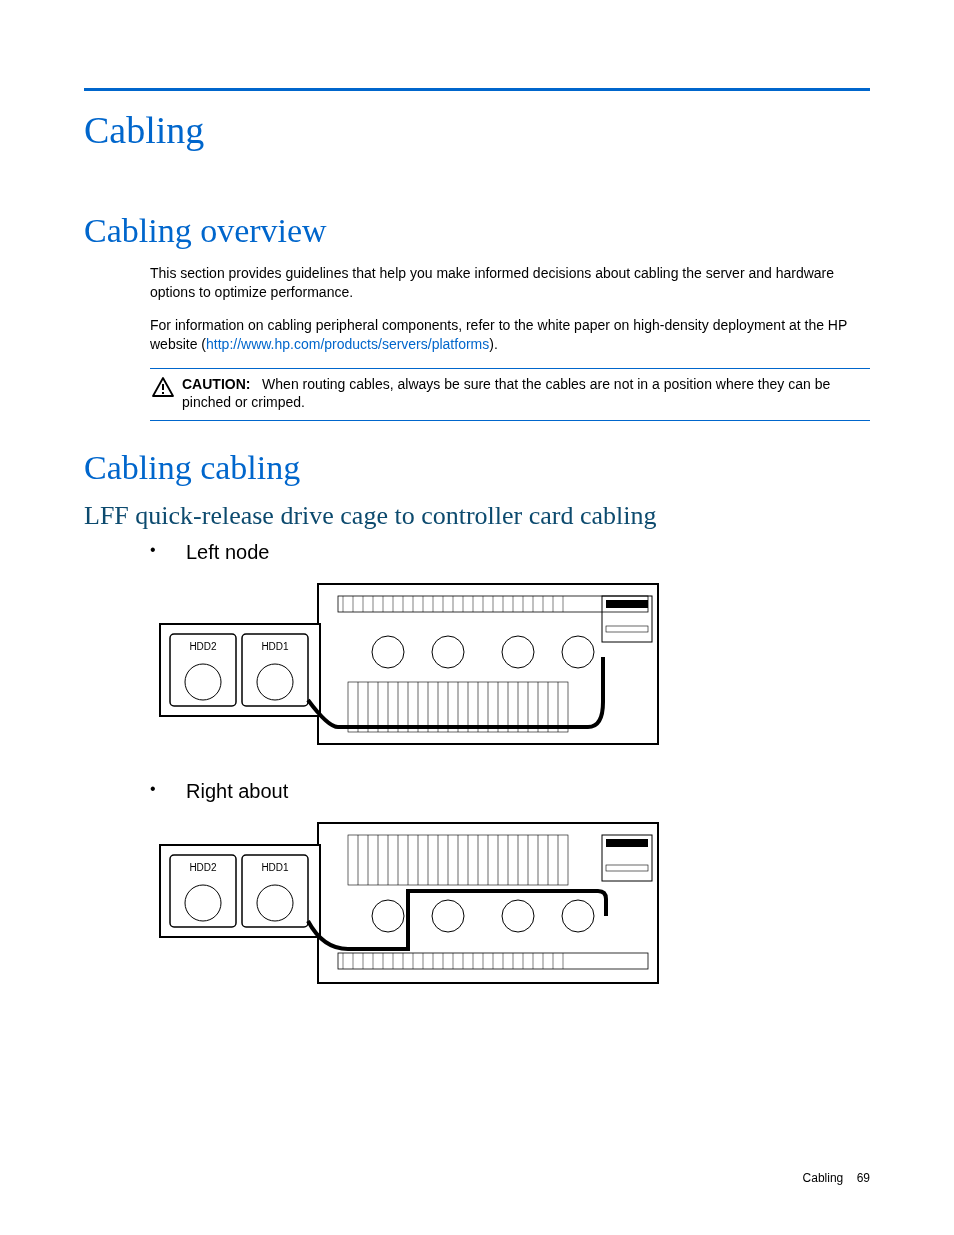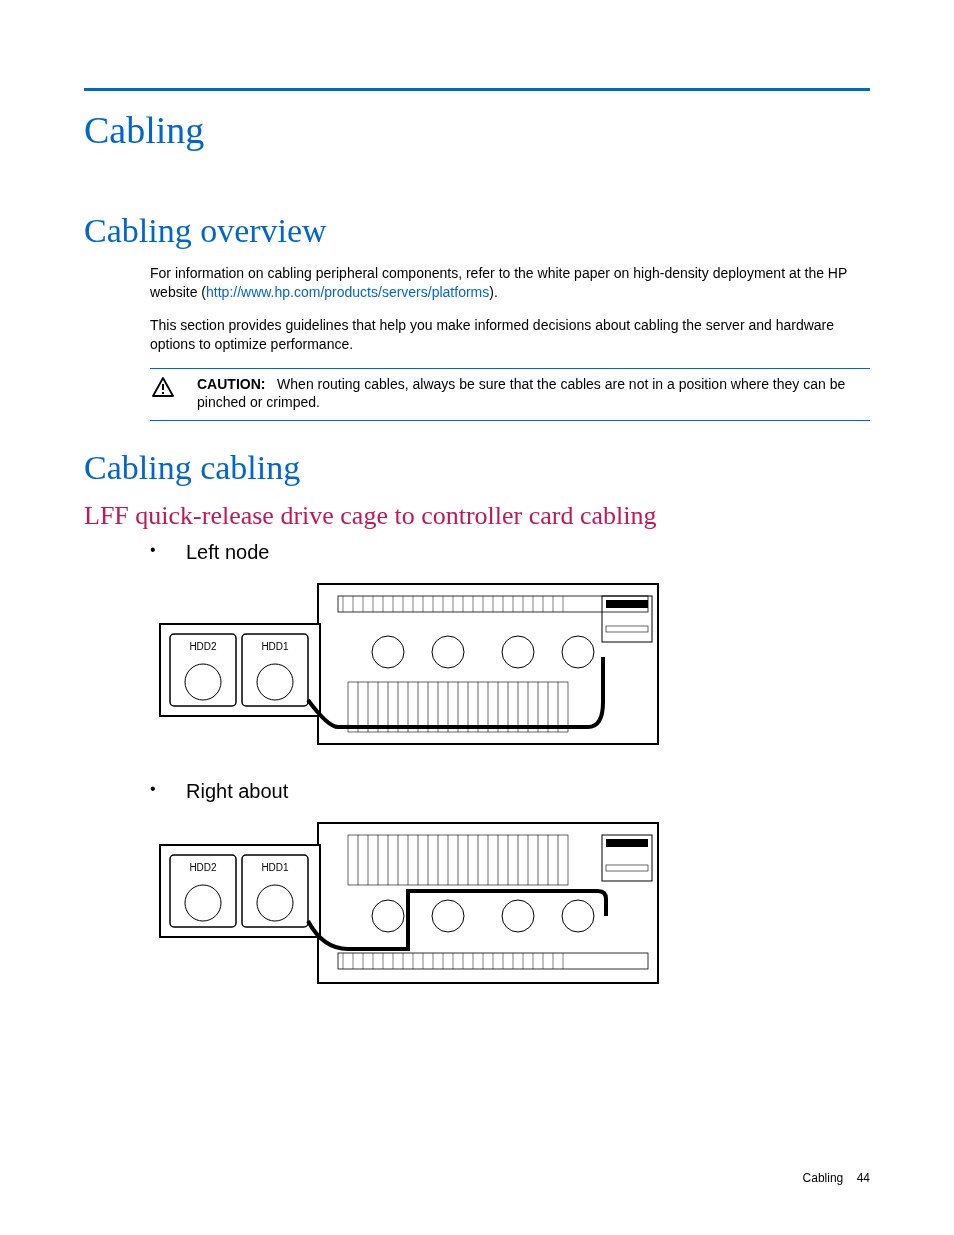--- a/index.html
+++ b/index.html
@@ -42,39 +42,39 @@
     line-height: 1.35;
     color: #000;
     margin-bottom: 14px;
   }
   a.link { color: #0066cc; text-decoration: none; }
   .caution-box {
     border-top: 1px solid #0066cc;
     border-bottom: 1px solid #0066cc;
     padding: 6px 0 8px 0;
     display: flex;
-    gap: 21px;
+    gap: 6px;
     margin-bottom: 28px;
   }
   .caution-icon {
     width: 26px;
     flex: 0 0 26px;
     display: flex;
     justify-content: center;
     padding-top: 2px;
   }
   .caution-text {
     font-size: 14px;
     line-height: 1.35;
   }
   .caution-label { font-weight: bold; }
   h2.subsection {
     font-family: Georgia, 'Times New Roman', serif;
     font-weight: normal;
-    color: #be185d;
+    color: #0c4a6e;
     font-size: 26px;
     margin-top: 6px;
     margin-bottom: 10px;
   }
   ul.bullets {
     list-style: none;
     margin-left: 66px;
   }
   ul.bullets li {
     position: relative;
@@ -108,24 +108,24 @@
 </head>
 <body>
 
 <div class="top-rule"></div>
 
 <h1 class="chapter">Cabling</h1>
 
 <h1 class="section">Cabling overview</h1>
 
 <div class="body-indent">
+  <p class="body">This section provides guidelines that help you make informed decisions about cabling the server and hardware options to optimize performance.</p>
   <p class="body">
     <span>For information on cabling peripheral components, refer to the white paper on high-density deployment at the HP website (</span><a class="link">http://www.hp.com/products/servers/platforms</a><span>).</span>
   </p>
-  <p class="body">This section provides guidelines that help you make informed decisions about cabling the server and hardware options to optimize performance.</p>
 
   <div class="caution-box">
     <div class="caution-icon">
       <svg width="22" height="20" viewBox="0 0 22 20">
         <path d="M11 1 L21 19 L1 19 Z" fill="none" stroke="#000" stroke-width="1.8" stroke-linejoin="round"></path>
         <rect x="10" y="7" width="2" height="6" fill="#000"></rect>
         <rect x="10" y="15" width="2" height="2" fill="#000"></rect>
       </svg>
     </div>
     <div class="caution-text">
@@ -289,14 +289,14 @@
         <line x1="380" y1="14" x2="380" y2="64"></line>
         <line x1="390" y1="14" x2="390" y2="64"></line>
         <line x1="400" y1="14" x2="400" y2="64"></line>
     </g>
     <path d="M150 100 Q 165 128 190 128 L 250 128 L 250 70 L 440 70 Q 448 70 448 78 L 448 95" fill="none" stroke="#000" stroke-width="4"></path>
   </svg>
 </div>
 
 <div class="footer">
   <span>Cabling</span>
-  <span class="pnum">44</span>
+  <span class="pnum">69</span>
 </div>
 
 </body></html>

